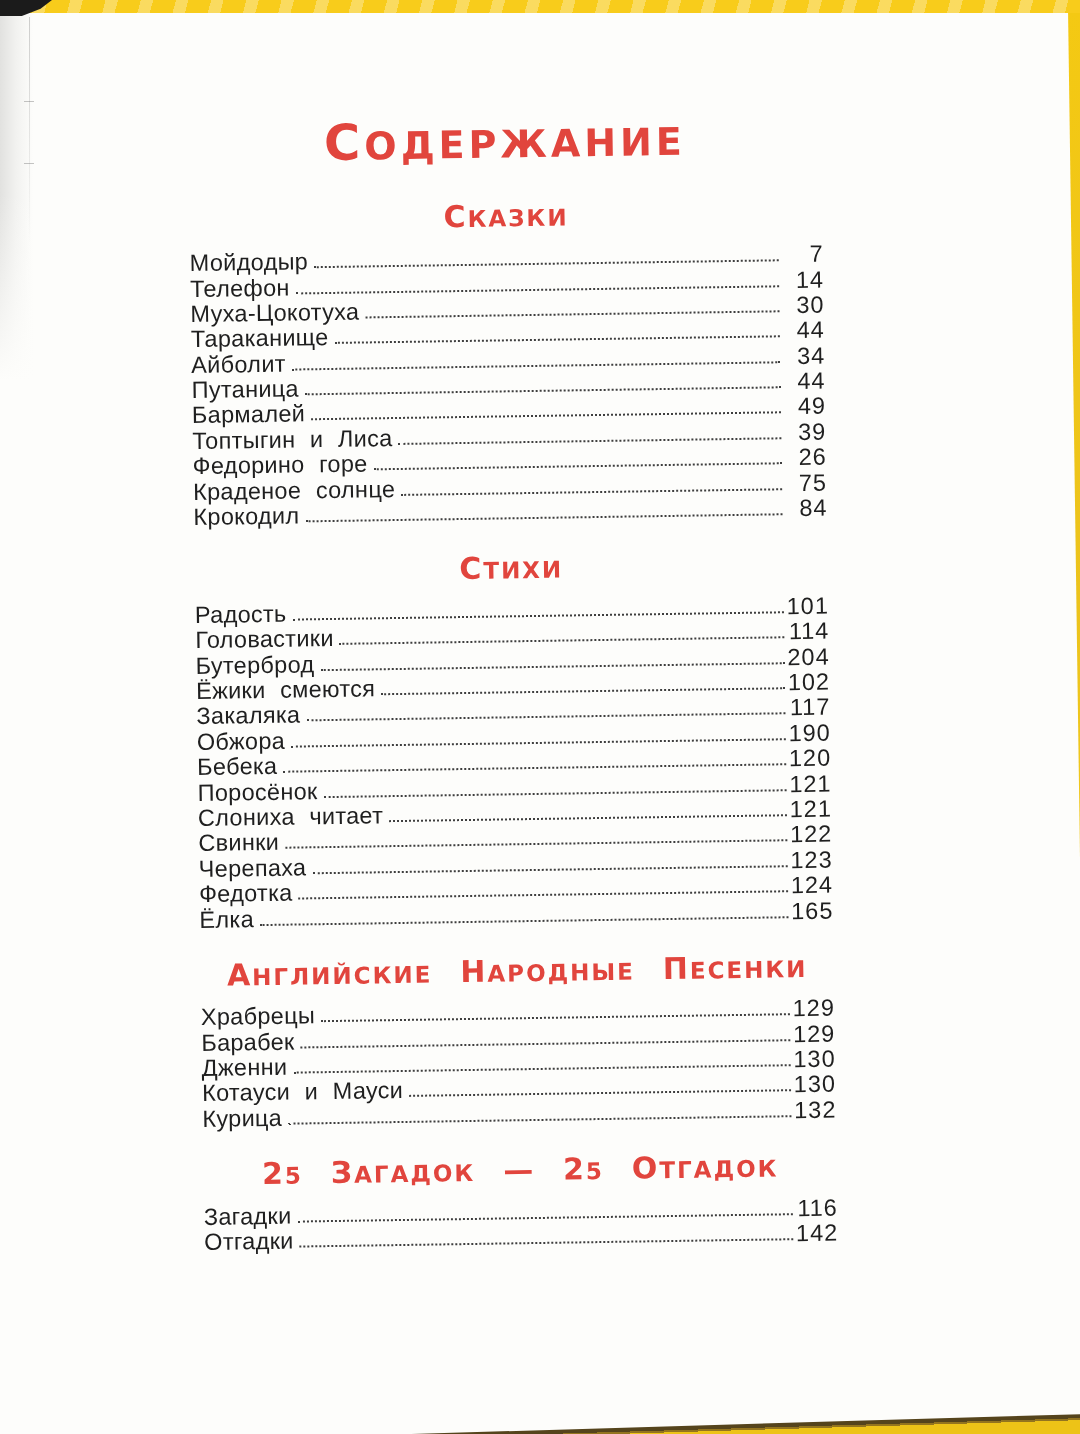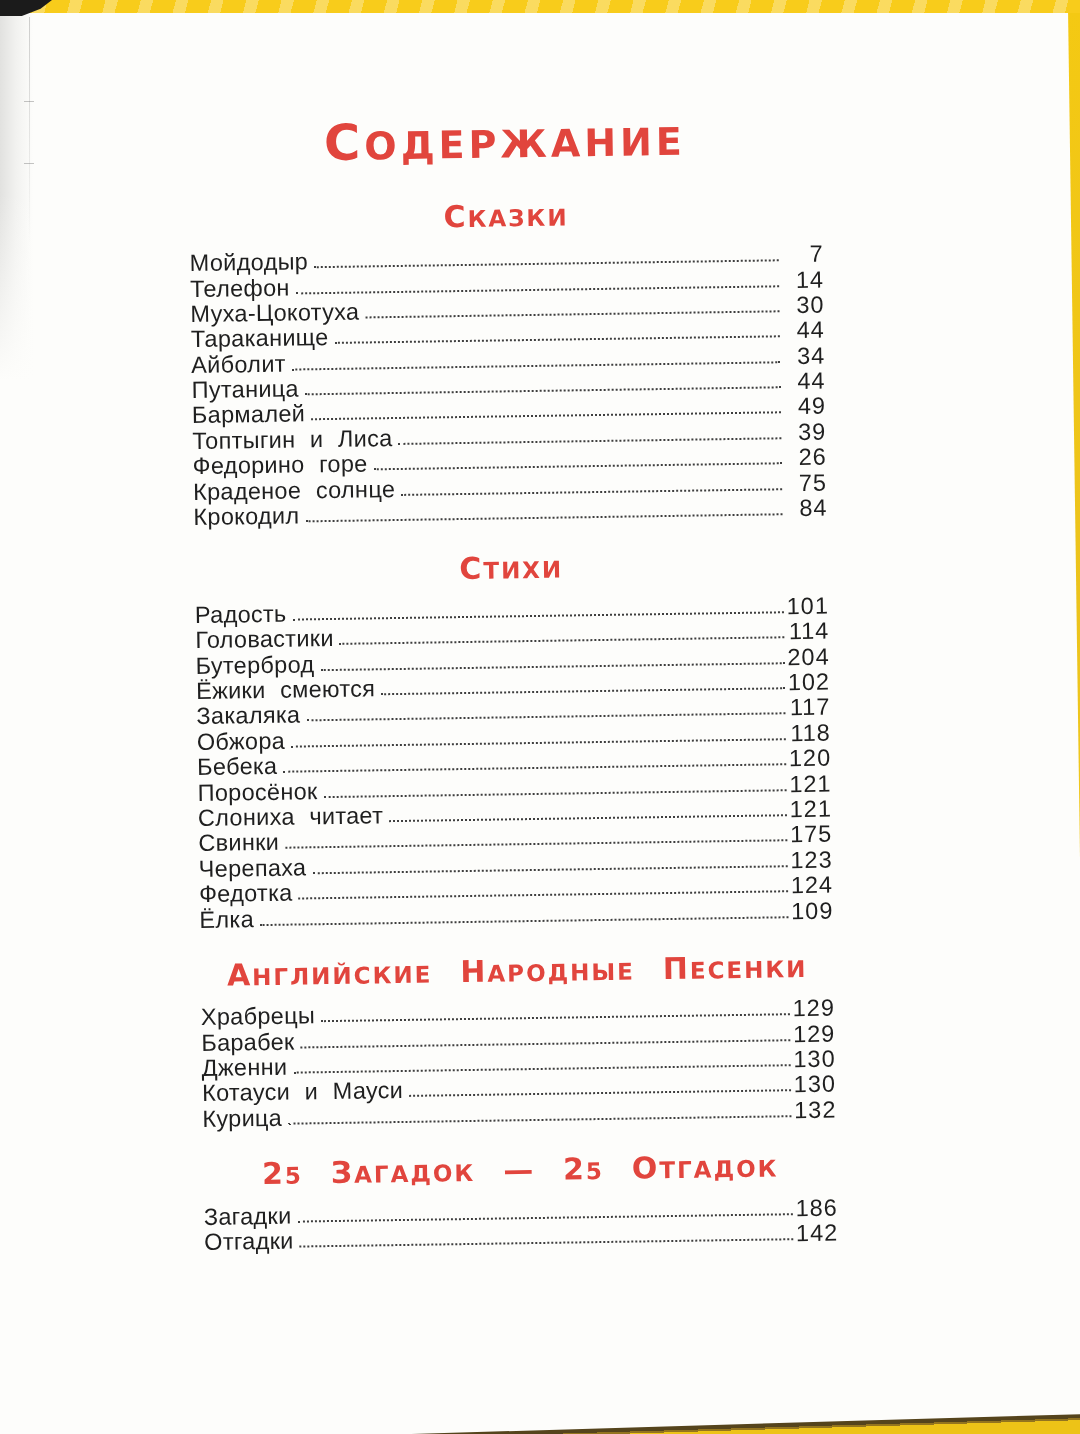--- a/index.html
+++ b/index.html
@@ -197,21 +197,21 @@
 
   <li class="row">
     <span class="t">Закаляка</span>
     <span class="dots"></span>
     <span class="p">117</span>
   </li>
 
   <li class="row">
     <span class="t">Обжора</span>
     <span class="dots"></span>
-    <span class="p">118</span>
+    <span class="p">190</span>
   </li>
 
   <li class="row">
     <span class="t">Бебека</span>
     <span class="dots"></span>
     <span class="p">120</span>
   </li>
 
   <li class="row">
     <span class="t">Поросёнок</span>
@@ -221,39 +221,39 @@
 
   <li class="row">
     <span class="t">Слониха читает</span>
     <span class="dots"></span>
     <span class="p">121</span>
   </li>
 
   <li class="row">
     <span class="t">Свинки</span>
     <span class="dots"></span>
-    <span class="p">175</span>
+    <span class="p">122</span>
   </li>
 
   <li class="row">
     <span class="t">Черепаха</span>
     <span class="dots"></span>
     <span class="p">123</span>
   </li>
 
   <li class="row">
     <span class="t">Федотка</span>
     <span class="dots"></span>
     <span class="p">124</span>
   </li>
 
   <li class="row">
     <span class="t">Ёлка</span>
     <span class="dots"></span>
-    <span class="p">109</span>
+    <span class="p">165</span>
   </li>
 </ul>
   </section>
 
   <section>
     <h2 class="sec smallcaps"><span class="ci">А</span>НГЛИЙСКИЕ <span class="ci">Н</span>АРОДНЫЕ <span class="ci">П</span>ЕСЕНКИ</h2>
     <ul class="entries">
   <li class="row">
     <span class="t">Храбрецы</span>
     <span class="dots"></span>
@@ -285,21 +285,21 @@
   </li>
 </ul>
   </section>
 
   <section>
     <h2 class="sec smallcaps"><span class="ci">2</span>5 <span class="ci">З</span>АГАДОК <span class="ci">—</span> <span class="ci">2</span>5 <span class="ci">О</span>ТГАДОК</h2>
     <ul class="entries">
   <li class="row">
     <span class="t">Загадки</span>
     <span class="dots"></span>
-    <span class="p">186</span>
+    <span class="p">116</span>
   </li>
 
   <li class="row">
     <span class="t">Отгадки</span>
     <span class="dots"></span>
     <span class="p">142</span>
   </li>
 </ul>
   </section>
 </div>

